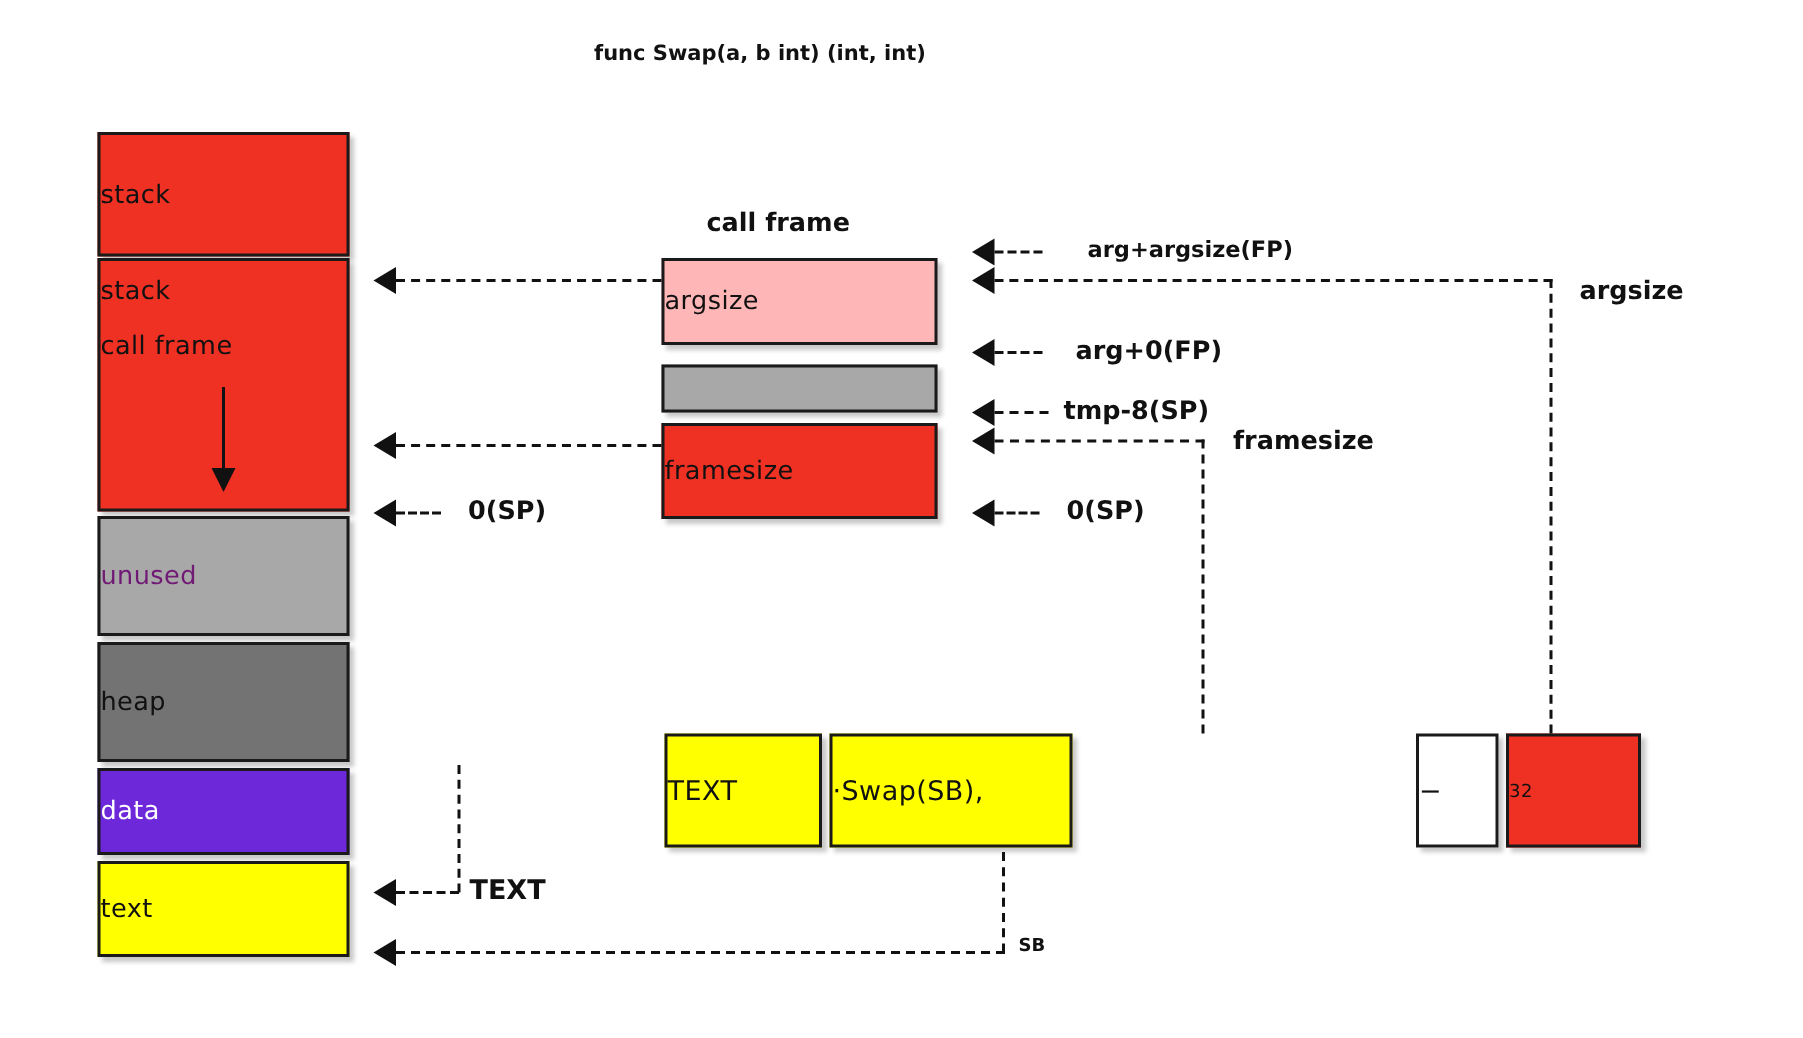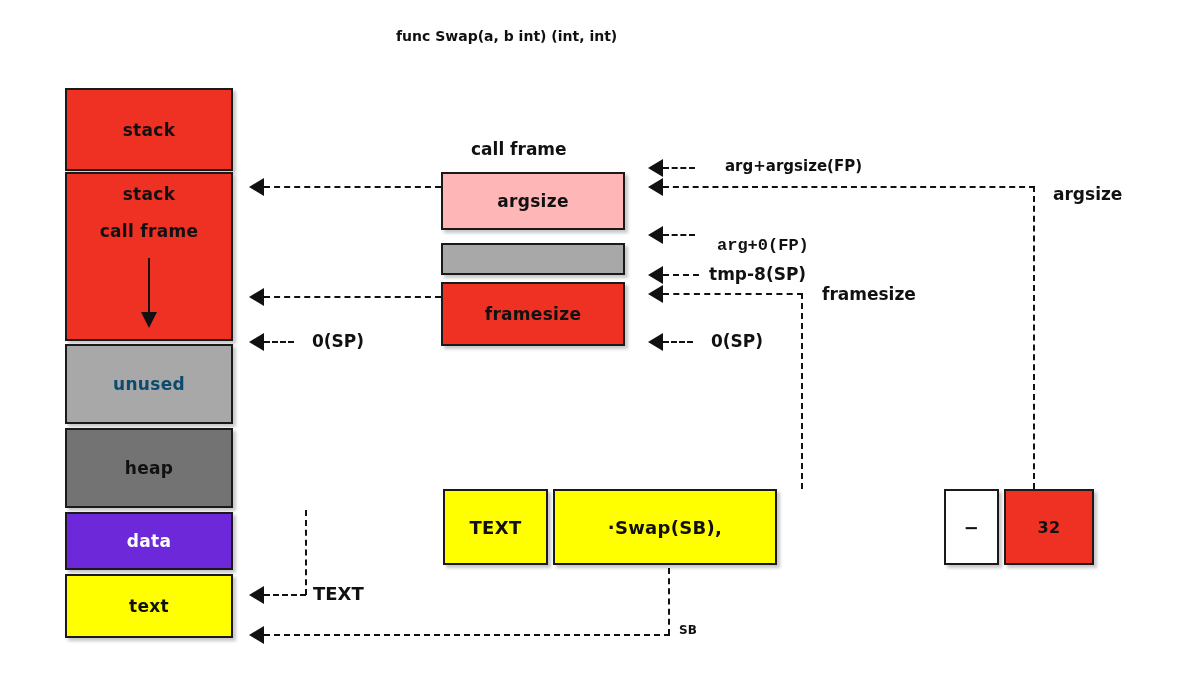--- a/index.html
+++ b/index.html
@@ -16,24 +16,23 @@
     height: 692px;
     background: #ffffff;
     overflow: hidden;
   }
   .blk {
     position: absolute;
     box-sizing: border-box;
     border: 2px solid #1a1a1a;
     display: flex;
     flex-direction: column;
-    align-items: center;
     justify-content: center;
     box-shadow: 3px 3px 3px rgba(0,0,0,0.22);
-    font-weight: bold;
+    font-weight: normal;
     color: #111111;
     letter-spacing: 0.3px;
   }
   .blk span { display: block; }
   .lbl {
     position: absolute;
     font-weight: bold;
     color: #111111;
     white-space: nowrap;
   }
@@ -90,21 +89,21 @@
   </div>
 
   <div class="blk" style="left:65px; top:172px; width:168px; height:169px; background:#ef3124; font-size:17px; justify-content:flex-start; padding-top:10px;">
     <span>stack</span>
     <span style="margin-top:17px;">call frame</span>
   </div>
 
   <div class="downarrow" style="left:148px; top:258px; height:58px;"></div>
   <div class="dhead" style="left:141px; top:312px;"></div>
 
-  <div class="blk" style="left:65px; top:344px; width:168px; height:80px; background:#a8a8a8; color:#0c4a6e; font-size:17px;">
+  <div class="blk" style="left:65px; top:344px; width:168px; height:80px; background:#a8a8a8; color:#701a75; font-size:17px;">
     <span>unused</span>
   </div>
 
   <div class="blk" style="left:65px; top:428px; width:168px; height:80px; background:#737373; font-size:17px;">
     <span>heap</span>
   </div>
 
   <div class="blk" style="left:65px; top:512px; width:168px; height:58px; background:#6d28d9; color:#ffffff; font-size:17px;">
     <span>data</span>
   </div>
@@ -124,30 +123,30 @@
   </div>
 
   <div class="blk" style="left:441px; top:282px; width:184px; height:64px; background:#ef3124; font-size:17px;">
     <span>framesize</span>
   </div>
 
   <div class="blk" style="left:443px; top:489px; width:105px; height:76px; background:#ffff00; font-size:18px;">
     <span>TEXT</span>
   </div>
 
-  <div class="blk" style="left:553px; top:489px; width:224px; height:76px; background:#ffff00; font-size:18px;">
+  <div class="blk" style="left:553px; top:489px; width:162px; height:76px; background:#ffff00; font-size:18px;">
     <span>·Swap(SB),</span>
   </div>
 
 
   <div class="blk" style="left:944px; top:489px; width:55px; height:76px; background:#ffffff; font-size:18px;">
     <span>−</span>
   </div>
 
-  <div class="blk" style="left:1004px; top:489px; width:90px; height:76px; background:#ef3124; font-size:16px;">
+  <div class="blk" style="left:1004px; top:489px; width:90px; height:76px; background:#ef3124; font-size:12px;">
     <span>32</span>
   </div>
 
   <div class="ahead" style="left:249px; top:178px;"></div>
   <div class="hdash" style="left:264px; top:186px; width:177px;"></div>
 
   <div class="ahead" style="left:249px; top:288px;"></div>
   <div class="hdash" style="left:264px; top:296px; width:177px;"></div>
 
   <div class="ahead" style="left:249px; top:333px;"></div>
@@ -158,21 +157,21 @@
   <div class="hdash" style="left:663px; top:167px; width:32px;"></div>
   <div class="lbl" style="left:725px; top:157px; font-size:15px;">arg+argsize(FP)</div>
 
   <div class="ahead" style="left:648px; top:178px;"></div>
   <div class="hdash" style="left:663px; top:186px; width:372px;"></div>
   <div class="vdash" style="left:1033px; top:186px; height:303px;"></div>
   <div class="lbl" style="left:1053px; top:184px; font-size:17px;">argsize</div>
 
   <div class="ahead" style="left:648px; top:226px;"></div>
   <div class="hdash" style="left:663px; top:234px; width:32px;"></div>
-  <div class="lbl" style="left:717px; top:236px; font-size:17px;font-family:Liberation Mono, monospace;">arg+0(FP)</div>
+  <div class="lbl" style="left:717px; top:224px; font-size:17px;">arg+0(FP)</div>
 
   <div class="ahead" style="left:648px; top:266px;"></div>
   <div class="hdash" style="left:663px; top:274px; width:36px;"></div>
   <div class="lbl" style="left:709px; top:264px; font-size:17px;">tmp-8(SP)</div>
 
   <div class="ahead" style="left:648px; top:285px;"></div>
   <div class="hdash" style="left:663px; top:293px; width:140px;"></div>
   <div class="vdash" style="left:801px; top:293px; height:196px;"></div>
   <div class="lbl" style="left:822px; top:284px; font-size:17px;">framesize</div>
 

